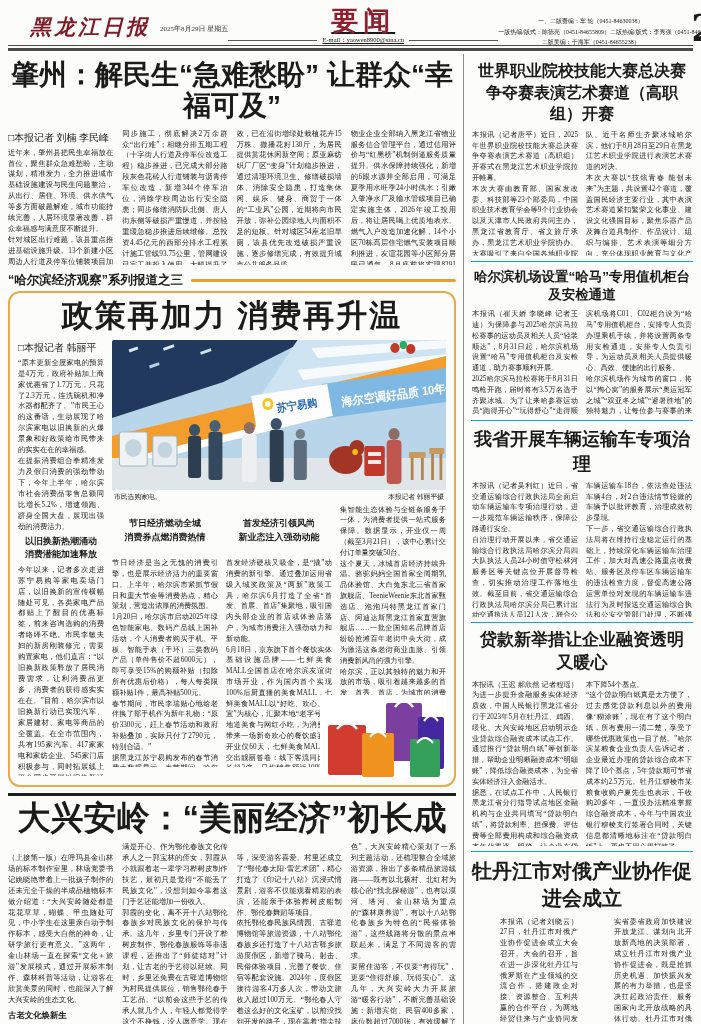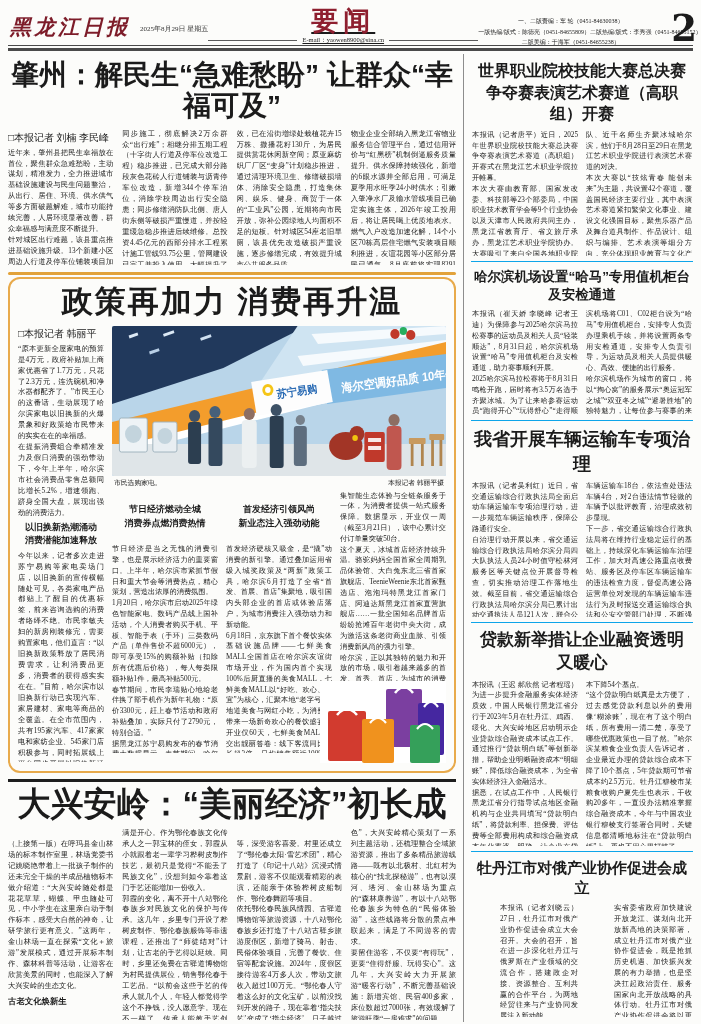--- a/index.html
+++ b/index.html
@@ -1,19 +1,19 @@
 <!DOCTYPE html>
 <html><head>
 <meta charset="utf-8">
 <style>
   html,body{margin:0;padding:0;background:#e9e7e2;}
   .page{width:701px;height:1024px;margin:0 auto;background:#fcfcfa;position:relative;overflow:hidden;
         font-family:"Liberation Serif",serif;color:#1b1b1b;}
   
-  .masthead{display:flex;align-items:flex-start;padding:7px 10px 0 10px;height:43px;box-sizing:border-box;}
+  .masthead{display:flex;align-items:flex-start;padding:7px 10px 0 10px;height:43px;box-sizing:border-box;margin-left:20px;}
   .logo{font-size:21px;font-weight:bold;font-style:italic;color:#7d1c29;letter-spacing:3px;
         font-family:"Liberation Serif",serif;white-space:nowrap;margin-top:6px;}
   .date{font-size:7px;color:#333;margin:17px 0 0 10px;white-space:nowrap;}
   .section-block{flex:1;text-align:center;margin-top:0;text-decoration:underline;}
   .section-title{font-size:27px;font-weight:900;color:#8e1f2f;letter-spacing:5px;line-height:1.05;
         font-family:"Liberation Sans",sans-serif;}
   .email-row{display:flex;align-items:center;gap:5px;margin:1px auto 0;width:270px;}
   .email-row .ln{flex:1;height:1px;background:#5a5a5a;}
   .email-row .tx{font-size:6.5px;color:#222;white-space:nowrap;}
   .contacts{width:185px;font-size:6px;line-height:1.75;color:#222;text-align:center;margin-top:9px;white-space:nowrap;}
@@ -63,21 +63,21 @@
   .r-article{padding:3px 1px 5px;border-bottom:1px solid #0ea5e9;}
   .r-article:last-child{border-bottom:none;}
   .r-h{font-family:"Liberation Sans",sans-serif;font-weight:bold;text-align:center;line-height:1.35;
        margin:3px 0 5px;white-space:pre-line;}
   .r-cols{display:flex;gap:8px;}
   .r-cols .col{font-size:7.2px;}
   .rh-1{font-size:16px;} .rc-1 .col{height:126px;}
   .rh-2{font-size:13.5px;} .rc-2 .col{height:106px;}
   .rh-3{font-size:18px;} .rc-3 .col{height:136px;}
   .rh-4{font-size:17px;} .rc-4 .col{height:166px;}
-  .rh-5{font-size:15px;} .rc-5 .col{height:114px;margin-left:28px;}
+  .rh-5{font-size:20px;} .rc-5 .col{height:114px;margin-left:28px;}
 </style>
 </head>
 <body>
 
 <div class="page">
 
   <header class="masthead">
     <div class="logo">黑龙江日报</div>
     <div class="date">2025年8月29日 星期五</div>
     <div class="section-block">
@@ -108,20 +108,21 @@
 针对城区出行难题，该县重点推进基础设施升级。13个新建小区周边人行道及停车位铺装项目加速实施，12个开发完毕的小区，已完成4.1万平方米周边人行道铺装，剩余1个小区将随开发建设</span></div>
           <div class="col">同步施工，彻底解决2万余群众“出行难”；相继分排五期工程（十字街人行道及停车位改造工程）稳步推进，已完成大部分路段灰色花砖人行道铺装与沥青停车位改造，新增344个停车泊位，消除学校周边出行安全隐患；同步修缮消防队北侧、唐人街东侧等破损严重慢道，并按轻重缓急稳步推进后续维修。总投资4.45亿元的西部分排水工程累计施工管线93.75公里，管网建设已完工并投入使用，大幅提升了城市排水能力，改善道路通行条件。
 在供水环境与公共服务优化上，该县巧做“加法”，政府西侧公园建设初见成</div>
           <div class="col">效，已在沿街增绿处栽植花卉15万株、撒播花籽130斤，为居民提供赏花休闲新空间；原亚麻纺织厂厂区“变身”计划稳步推进，通过清理环境卫生、修缮破损墙体、消除安全隐患，打造集休闲、娱乐、健身、商贸于一体的“工业风”公园，近期将向市民开放，弥补公园绿地人均面积不足的短板。针对城区54座老旧旱厕，该县优先改造破损严重设施，逐步修缮完成，有效提升城市公共服务品质。
 物业、供水、供气等民生关切问题也逐一破解。全县183个小区中，3个已成立业委会、115个成立物管会，年底前覆盖率将达90%以上；严格物业服务企业</div>
           <div class="col">物业企业全部纳入黑龙江省物业服务信合管理平台，通过信用评价与“红黑榜”机制倒逼服务质量提升。供水保障持续强化，新增的6眼水源井全部启用，可满足夏季用水旺季24小时供水；引嫩入肇净水厂及输水管线项目已确定实施主体，2026年竣工投用后，将让居民喝上优质地表水。燃气入户改造加速化解，14个小区70栋高层住宅燃气安装项目顺利推进，友谊花园等小区部分居民已通气，8月底前将实现8291户居民用气全覆盖，金都名苑、龙兴名居等小区也在分批次安装燃气。</div>
         </div>
       </article>
 
       <div class="kicker-row">
+        <span class="kicker">“哈尔滨经济观察”系列报道之三</span>
         <div class="kicker-line"></div>
       </div>
 
       <section class="econ-box">
         <h2 class="h-econ">政策再加力  消费再升温</h2>
         <div class="econ-body">
           <div class="econ-colA">
             <div class="byline">□本报记者 韩丽平</div>
             <div class="txt">“原本更新全屋家电的预算是4万元，政府补贴加上商家优惠省了1.7万元，只花了2.3万元，连洗碗机和净水器都配齐了。”市民王心的这番话，生动展现了哈尔滨家电以旧换新的火爆景象和好政策给市民带来的实实在在的幸福感。
 在提振消费组合拳精准发力及假日消费的强劲带动下，今年上半年，哈尔滨市社会消费品零售总额同比增长5.2%，增速领跑、跻身全国大盘，展现出强劲的消费活力。</div>

